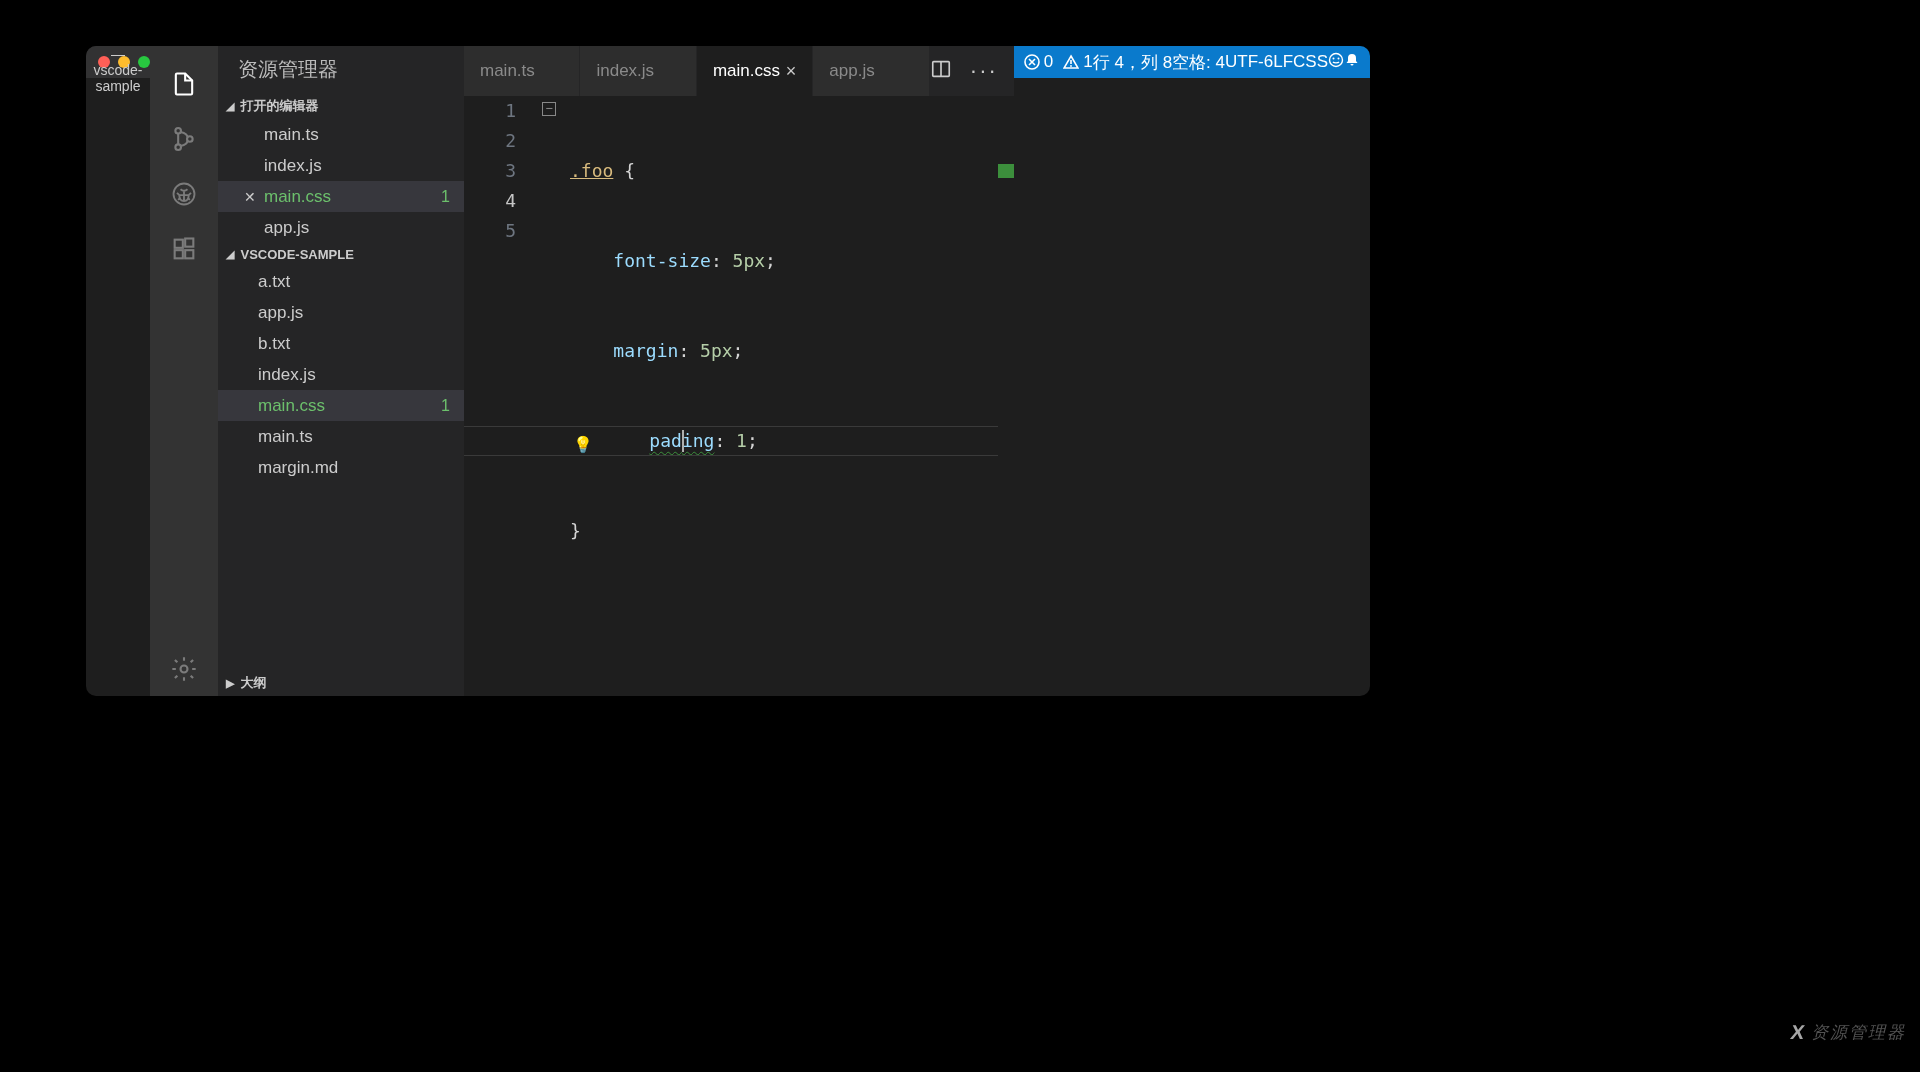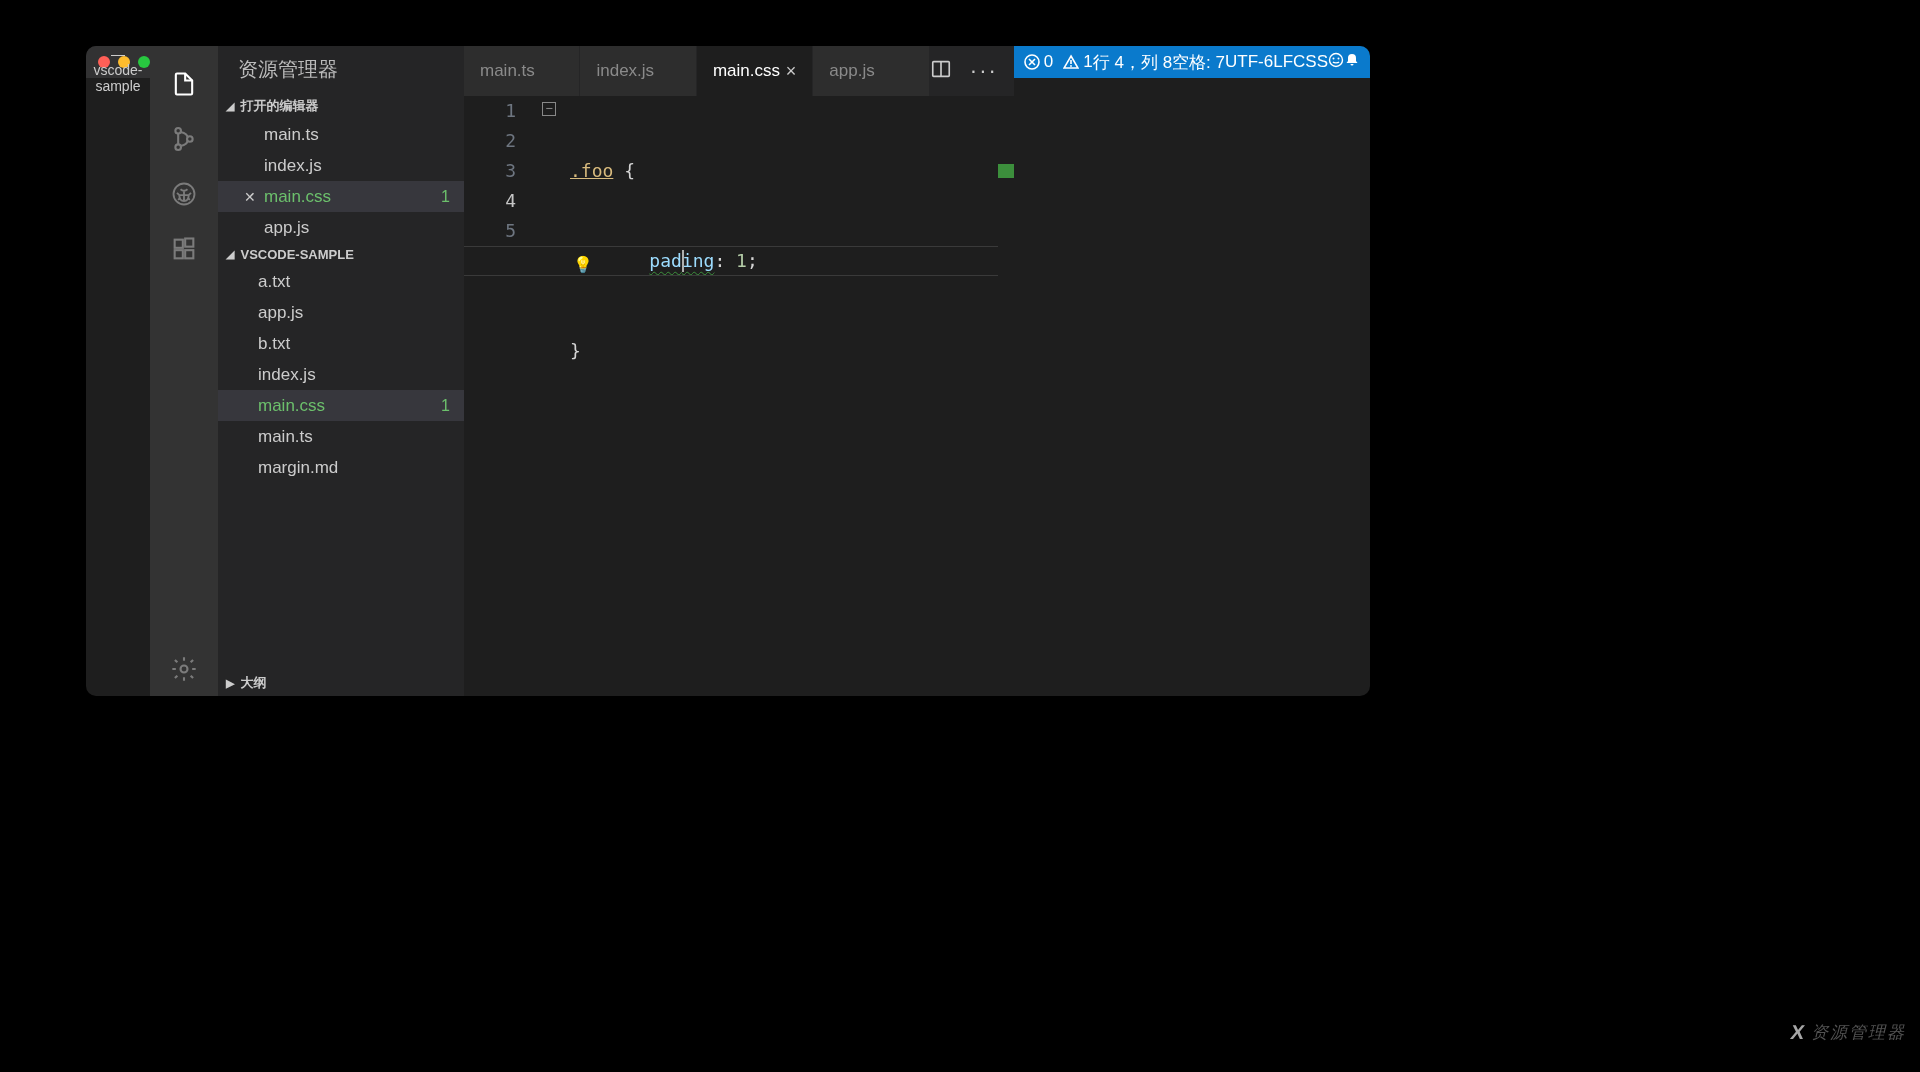--- a/index.html
+++ b/index.html
@@ -392,20 +392,22 @@
         <div class="gutter">
           <div class="ln">1</div>
           <div class="ln">2</div>
           <div class="ln">3</div>
           <div class="ln cur">4</div>
           <div class="ln">5</div>
         </div>
         <div class="fold">−</div>
         <div class="code">
           <div class="line"><span class="sel">.foo</span><span class="punct"> {</span></div>
+          <div class="line">    <span class="prop">font-size</span><span class="punct">: </span><span class="num">5px</span><span class="punct">;</span></div>
+          <div class="line">    <span class="prop">margin</span><span class="punct">: </span><span class="num">5px</span><span class="punct">;</span></div>
           <div class="line current"><span class="bulb">💡</span>    <span class="prop underline"><span>pad</span><span class="cursor"></span><span>ing</span></span><span class="punct">: </span><span class="num">1</span><span class="punct">;</span></div>
           <div class="line"><span class="punct">}</span></div>
         </div>
         <div class="minimap">
           <div class="mini-mark"></div>
         </div>
       </div>
     </div>
   </div>
 
@@ -422,21 +424,21 @@
         <svg viewBox="0 0 16 16">
             <path d="M8 2l7 12H1z" fill="none" stroke="#fff" stroke-width="1.6"></path>
             <line x1="8" y1="6" x2="8" y2="10" stroke="#fff" stroke-width="1.6"></line>
             <circle cx="8" cy="12" r="0.9" fill="#fff"></circle>
           </svg>
         <span>1</span>
       </span>
     </div>
     <div class="right">
       <span>行 4，列 8</span>
-      <span>空格: 7</span>
+      <span>空格: 4</span>
       <span>UTF-6</span>
       <span>LF</span>
       <span>CSS</span>
       <span>
         <svg viewBox="0 0 16 16">
             <circle cx="8" cy="8" r="6.5" fill="none" stroke="#fff" stroke-width="1.4"></circle>
             <circle cx="5.5" cy="6.5" r="1" fill="#fff"></circle>
             <circle cx="10.5" cy="6.5" r="1" fill="#fff"></circle>
             <path d="M5 10c1 1.2 5 1.2 6 0" stroke="#fff" stroke-width="1.4" fill="none"></path>
           </svg>

